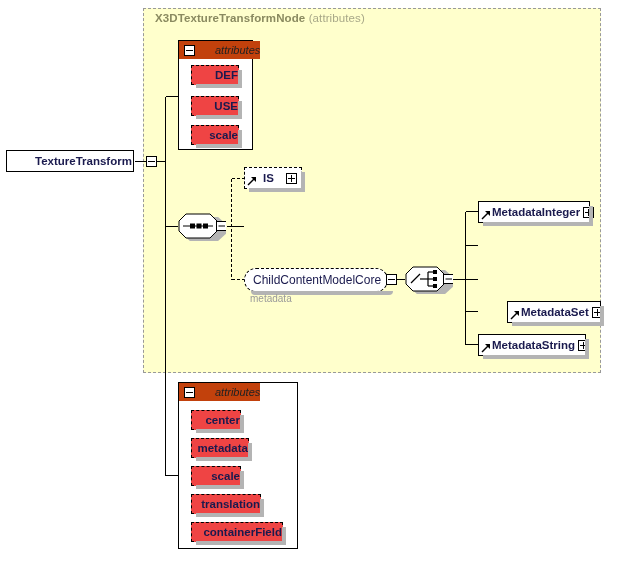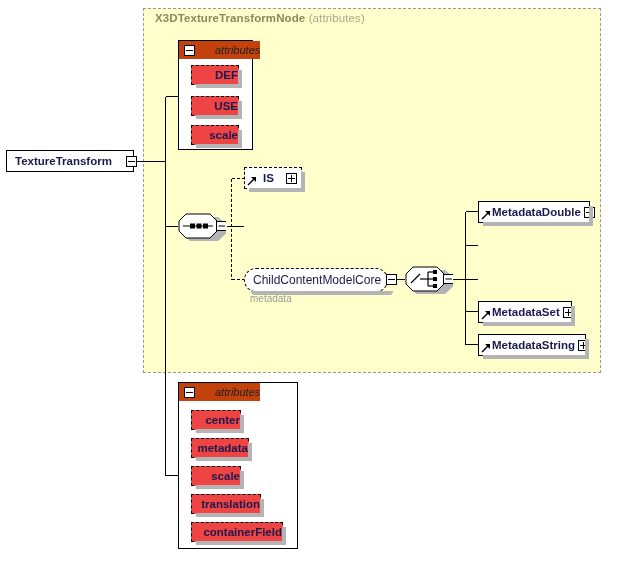--- a/index.html
+++ b/index.html
@@ -92,21 +92,21 @@
 
   .node-label { padding: 0 6px; }
 
   
   .root-el {
     left: 6px;
     top: 150px;
     width: 128px;
     padding-left: 2px;
   }
-  .root-el .node-label { flex: 1; text-align: center; padding-right: 14px;}
+  .root-el .node-label { flex: 1; text-align: center; padding-right: 14px; margin-left: 20px;}
 
   
   .pm-box {
     position: absolute;
     width: 11px;
     height: 11px;
     background: #ffffff;
     border: 1px solid #000000;
     box-sizing: border-box;
   }
@@ -435,29 +435,29 @@
     </svg>
   </div>
 
   <div class="meta-el" style="left:478px; top:201px; width:112px;">
     <span class="ref-arrow">
       <svg width="10" height="12" viewBox="0 0 10 12">
         <line x1="1" y1="10" x2="8" y2="3" stroke="#000000" stroke-width="1.4"></line>
         <polygon points="9,2 9,7 4,2" fill="#000000"></polygon>
       </svg>
     </span>
-    <span class="node-label">MetadataDouble</span>
+    <span class="node-label">MetadataInteger</span>
     <span class="pm-box plus pm-inline"></span>
     <span class="shadow-b"></span>
       <span class="shadow-r"></span>
   </div>
 
 
 
-  <div class="meta-el" style="left:478px; top:301px; width:94px;">
+  <div class="meta-el" style="left:507px; top:301px; width:94px;">
     <span class="ref-arrow">
       <svg width="10" height="12" viewBox="0 0 10 12">
         <line x1="1" y1="10" x2="8" y2="3" stroke="#000000" stroke-width="1.4"></line>
         <polygon points="9,2 9,7 4,2" fill="#000000"></polygon>
       </svg>
     </span>
     <span class="node-label">MetadataSet</span>
     <span class="pm-box plus pm-inline"></span>
     <span class="shadow-b"></span>
       <span class="shadow-r"></span>

